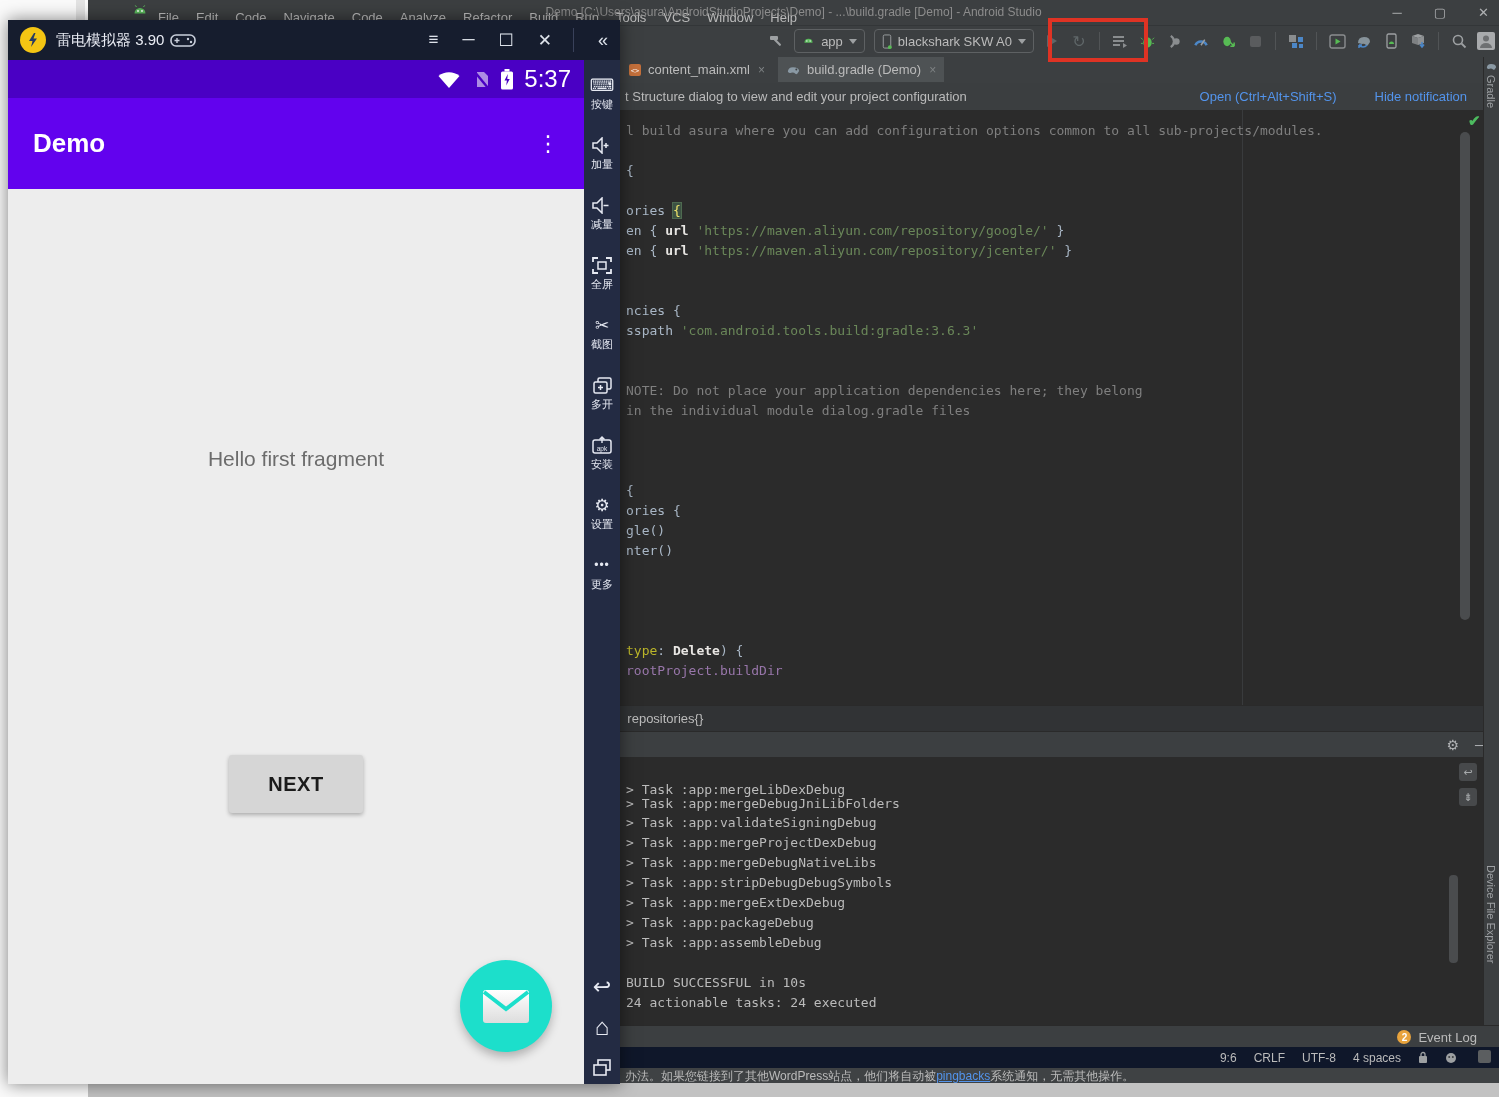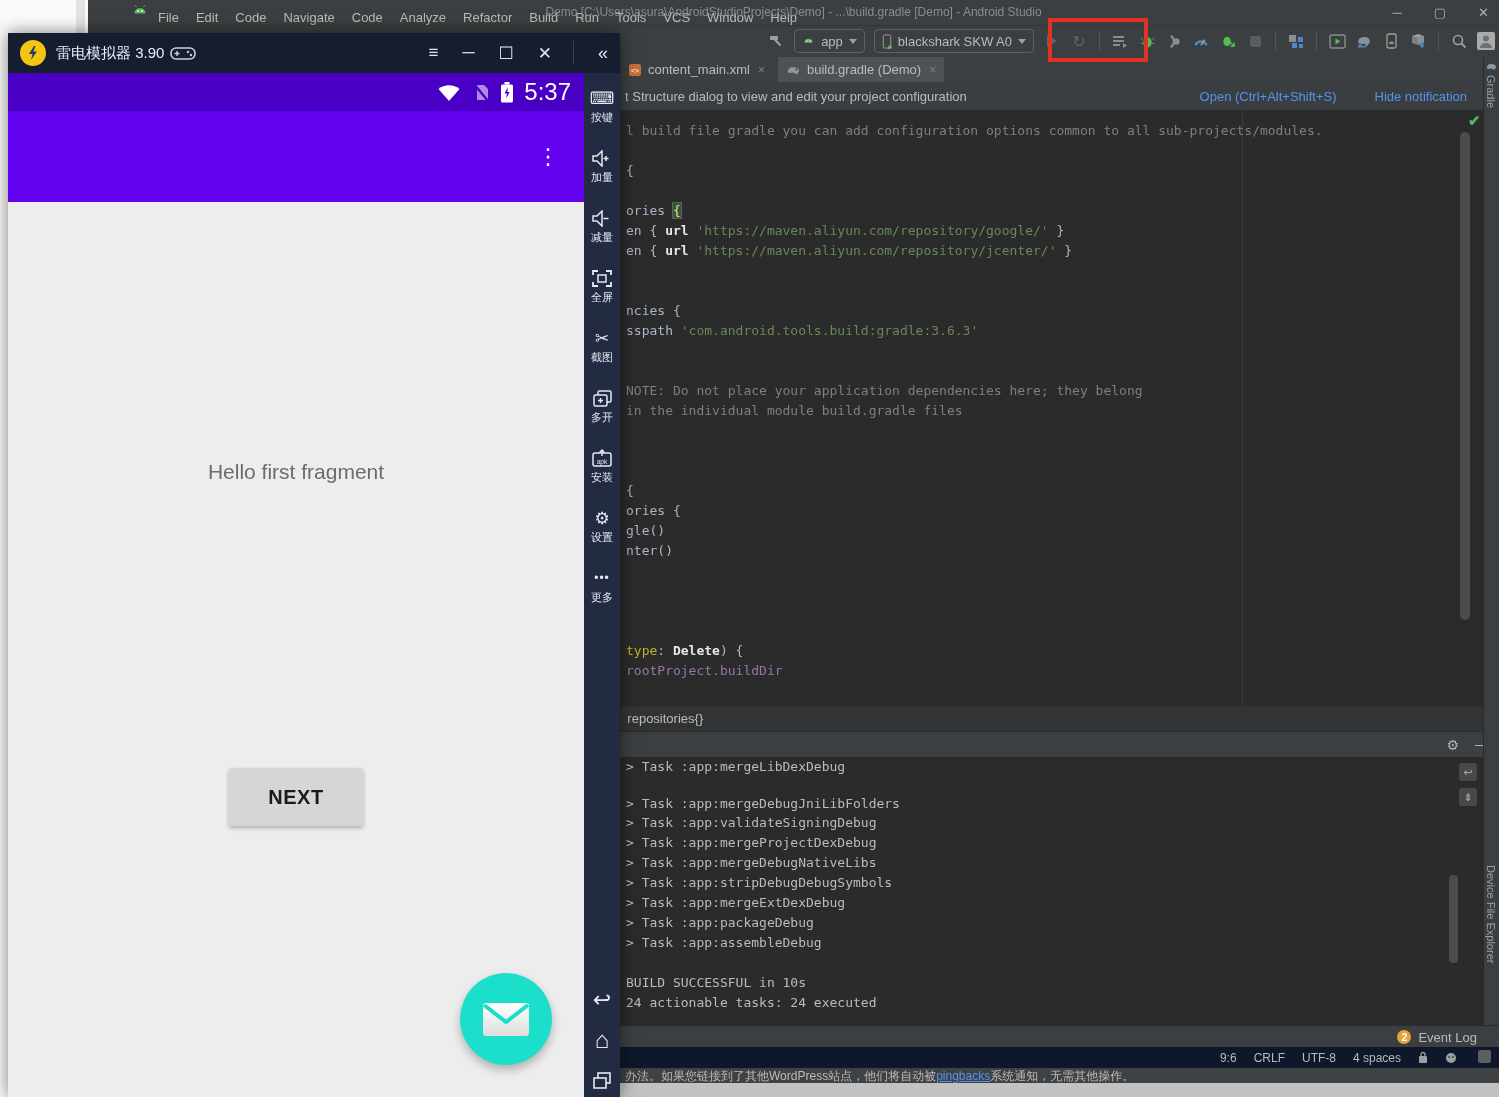--- a/index.html
+++ b/index.html
@@ -63,21 +63,21 @@
   .mini-icon{position:absolute;right:8px;top:1050px;width:13px;height:13px;background:#5B5E60;border-radius:2px;}
   .as-toast{position:absolute;left:0;top:1068px;width:100%;height:15px;background:#3F4244;overflow:hidden;}
   .toast-text{position:absolute;left:537px;top:0;font-size:12px;color:#BBBBBB;white-space:nowrap;}
   .as-bottomstrip{position:absolute;left:0;top:1083px;width:100%;height:14px;background:#C2C2C2;}
   
   .as-rightstrip{position:absolute;right:0;top:57px;width:15px;height:968px;background:#3C3F41;border-left:1px solid #2A2A2A;}
   .vtab{writing-mode:vertical-lr;color:#9DA0A3;font-size:11px;position:absolute;left:1px;white-space:nowrap;}
   
   .red-box{position:absolute;left:1048px;top:18px;width:92px;height:36px;border:4px solid #DF3324;z-index:20;}
   
-  .emu-window{position:absolute;left:8px;top:33px;width:612px;height:1064px;z-index:30;box-shadow:0 0 16px rgba(0,0,0,.5);}
+  .emu-window{position:absolute;left:8px;top:20px;width:612px;height:1064px;z-index:30;box-shadow:0 0 16px rgba(0,0,0,.5);}
   .emu-titlebar{position:absolute;left:0;top:0;width:100%;height:40px;background:#161D2E;}
   .emu-logo{position:absolute;left:12px;top:7px;width:26px;height:26px;border-radius:50%;background:#F4C513;display:flex;align-items:center;justify-content:center;}
   .emu-title{position:absolute;left:48px;top:0;line-height:40px;color:#E9ECF4;font-size:15px;}
   .emu-gamepad{position:absolute;left:162px;top:11px;}
   .emu-controls{position:absolute;right:68px;top:0;height:40px;display:flex;align-items:center;gap:24px;color:#DDE2EA;font-size:17px;}
   .emu-ctl-divider{position:absolute;right:46px;top:8px;width:1px;height:24px;background:#39415A;}
   .emu-collapse{position:absolute;right:12px;top:0;line-height:40px;color:#DDE2EA;font-size:18px;}
   .emu-screen{position:absolute;left:0;top:40px;width:576px;height:1024px;background:#EDEDED;}
   .andr-status{position:absolute;left:0;top:0;width:100%;height:38px;background:#4A00C4;display:flex;align-items:center;justify-content:flex-end;gap:11px;padding-right:13px;box-sizing:border-box;}
   .andr-time{color:#FFFFFF;font-size:24px;}
@@ -286,29 +286,29 @@
       <span class="notif-msg">t Structure dialog to view and edit your project configuration</span>
       <span class="notif-links">
         <span class="link">Open (Ctrl+Alt+Shift+S)</span>
         <span class="link">Hide notification</span>
       </span>
     </div>
 
     <div class="as-editor">
       <div class="wrap-guide"></div>
       <div id="code-lines">
-          <div class="code-line" style="top: 11px;"><span class="seg-cm">l build file gradle you can add configuration options common to all sub-projects/modules.</span></div>
+          <div class="code-line" style="top: 11px;"><span class="seg-cm">l build asura where you can add configuration options common to all sub-projects/modules.</span></div>
           <div class="code-line" style="top: 51px;"><span class="seg-pl">{</span></div>
           <div class="code-line" style="top: 91px;"><span class="seg-pl">ories </span><span class="seg-hl">{</span></div>
           <div class="code-line" style="top: 111px;"><span class="seg-pl">en { </span><span class="seg-kw">url </span><span class="seg-st">'https://maven.aliyun.com/repository/google/'</span><span class="seg-pl"> }</span></div>
           <div class="code-line" style="top: 131px;"><span class="seg-pl">en { </span><span class="seg-kw">url </span><span class="seg-st">'https://maven.aliyun.com/repository/jcenter/'</span><span class="seg-pl"> }</span></div>
           <div class="code-line" style="top: 191px;"><span class="seg-pl">ncies {</span></div>
           <div class="code-line" style="top: 211px;"><span class="seg-pl">sspath </span><span class="seg-st">'com.android.tools.build:gradle:3.6.3'</span></div>
           <div class="code-line" style="top: 271px;"><span class="seg-cm">NOTE: Do not place your application dependencies here; they belong</span></div>
-          <div class="code-line" style="top: 291px;"><span class="seg-cm">in the individual module build.gradle files</span></div>
+          <div class="code-line" style="top: 291px;"><span class="seg-cm">in the individual module dialog.gradle files</span></div>
           <div class="code-line" style="top: 371px;"><span class="seg-pl">{</span></div>
           <div class="code-line" style="top: 391px;"><span class="seg-pl">ories {</span></div>
           <div class="code-line" style="top: 411px;"><span class="seg-pl">gle()</span></div>
           <div class="code-line" style="top: 431px;"><span class="seg-pl">nter()</span></div>
           <div class="code-line" style="top: 531px;"><span class="seg-na">type</span><span class="seg-pl">: </span><span class="seg-kw">Delete</span><span class="seg-pl">) {</span></div>
           <div class="code-line" style="top: 551px;"><span class="seg-fd">rootProject.buildDir</span></div>
         </div>
       <span class="ed-check">✔</span>
       <div class="ed-scroll"></div>
     </div>
@@ -322,21 +322,21 @@
 
     <div class="as-buildhead">
       <span class="bh-right">
         <span>⚙</span>
         <span>─</span>
       </span>
     </div>
 
     <div class="as-console">
       <div id="task-lines">
-          <div class="console-line" style="top: 0;">&gt; Task :app:mergeLibDexDebug</div>
+          <div class="console-line" style="top: 23px;">&gt; Task :app:mergeLibDexDebug</div>
           <div class="console-line" style="top: 37px;">&gt; Task :app:mergeDebugJniLibFolders</div>
           <div class="console-line" style="top: 56px;">&gt; Task :app:validateSigningDebug</div>
           <div class="console-line" style="top: 76px;">&gt; Task :app:mergeProjectDexDebug</div>
           <div class="console-line" style="top: 96px;">&gt; Task :app:mergeDebugNativeLibs</div>
           <div class="console-line" style="top: 116px;">&gt; Task :app:stripDebugDebugSymbols</div>
           <div class="console-line" style="top: 136px;">&gt; Task :app:mergeExtDexDebug</div>
           <div class="console-line" style="top: 156px;">&gt; Task :app:packageDebug</div>
           <div class="console-line" style="top: 176px;">&gt; Task :app:assembleDebug</div>
         </div>
       <div class="console-line" style="top:216px;">BUILD SUCCESSFUL in 10s</div>
@@ -430,20 +430,21 @@
           </svg>
         <svg width="12" height="21" viewBox="0 0 12 21">
             <rect x="3.5" y="0" width="5" height="2.5" fill="#FFFFFF"></rect>
             <rect x="0" y="2.5" width="12" height="18" rx="1.5" fill="#FFFFFF"></rect>
             <path d="M6.8 5 L3.5 11.5 h2.4 L5.2 16.5 L8.7 10 h-2.4 z" fill="#4A00C4"></path>
           </svg>
         <span class="andr-time">5:37</span>
       </div>
 
       <div class="andr-appbar">
+        <span class="appbar-title">Demo</span>
         <span class="appbar-overflow">⋮</span>
       </div>
 
       <div class="andr-content">
         <div class="hello-text">Hello first fragment</div>
         <div class="next-btn">NEXT</div>
         <div class="fab">
           <svg width="48" height="35" viewBox="0 0 48 35">
             <defs>
                 <linearGradient id="envg" x1="0" y1="0" x2="0" y2="1">

